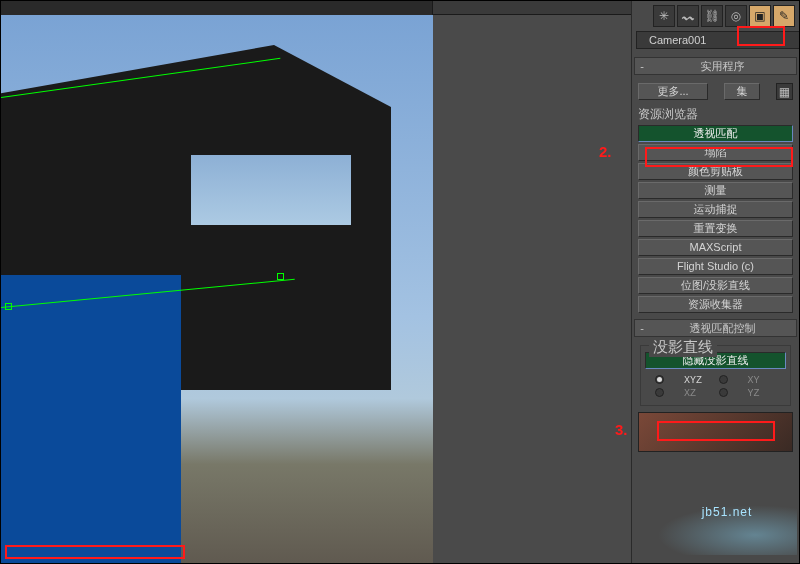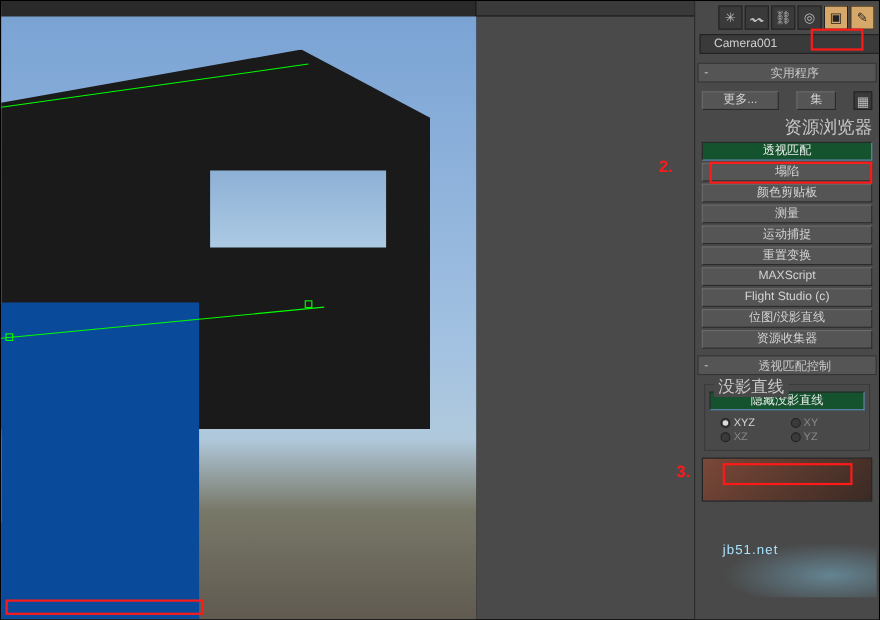--- a/index.html
+++ b/index.html
@@ -158,61 +158,61 @@
   .btn.wide { width: 100%; }
   .btn.selected {
     background: #14532d;
     border-top: 1px solid #2a2a2a;
     border-left: 1px solid #2a2a2a;
     border-right: 1px solid #6a88c0;
     border-bottom: 1px solid #6a88c0;
     color: #eee;
   }
   .section-label {
-    text-align: right; font-size: 16px; color: #c8c8c8; margin: 2px 0;
+    text-align: left; font-size: 12px; color: #c8c8c8; margin: 2px 0;
   }
   .group-box {
     border: 1px solid #3a3a3a;
     margin: 4px 2px;
     padding: 4px 4px 6px 4px;
     position: relative;
   }
   .group-title {
     position: absolute; top: -8px; left: 8px;
     background: #494949; padding: 0 4px;
     font-size: 15px;
   }
   .radio-grid {
     display: grid; grid-template-columns: 1fr 1fr;
     gap: 2px 6px; padding: 4px 10px 0 10px;
   }
-  .radio-item { display: flex; align-items: center; gap: 3px; font-size: 10px; color: #888; }
+  .radio-item { display: flex; gap: 20px; font-size: 10px; color: #888; font-family: Liberation Mono, monospace; }
   .radio-item.on { color: #d4d4d4; }
   .radio-dot {
     width: 9px; height: 9px; border-radius: 50%;
     border: 1px solid #222; background: #3a3a3a;
     display: inline-flex; align-items: center; justify-content: center;
   }
   .radio-item.on .radio-dot::after {
     content: ""; width: 5px; height: 5px; background: #ddd; border-radius: 50%;
   }
   .img-thumb {
     width: 100%; height: 40px;
     background: linear-gradient(135deg, #7a4838 0%, #3a2a24 100%);
     border: 1px solid #222;
     margin-top: 6px;
   }
   
   .watermark {
-    position: absolute; right: 2px; bottom: 20px;
+    position: absolute; right: 2px; bottom: 8px;
     width: 140px; height: 50px;
     pointer-events: none;
     background: radial-gradient(ellipse at 70% 60%, rgba(140,220,255,0.4), rgba(0,0,0,0) 70%);
     color: #a8e4ff;
-    text-align: left;
+    text-align: center;
     font-family: Arial, sans-serif;
   }
   .watermark .url { font-size: 12px; letter-spacing: 1px; }
   .watermark .cn  { font-size: 16px; font-weight: bold; letter-spacing: 2px; }
 </style>
 </head>
 <body>
 
 <div class="toolbar-top">
   <div class="tab-strip"></div>

